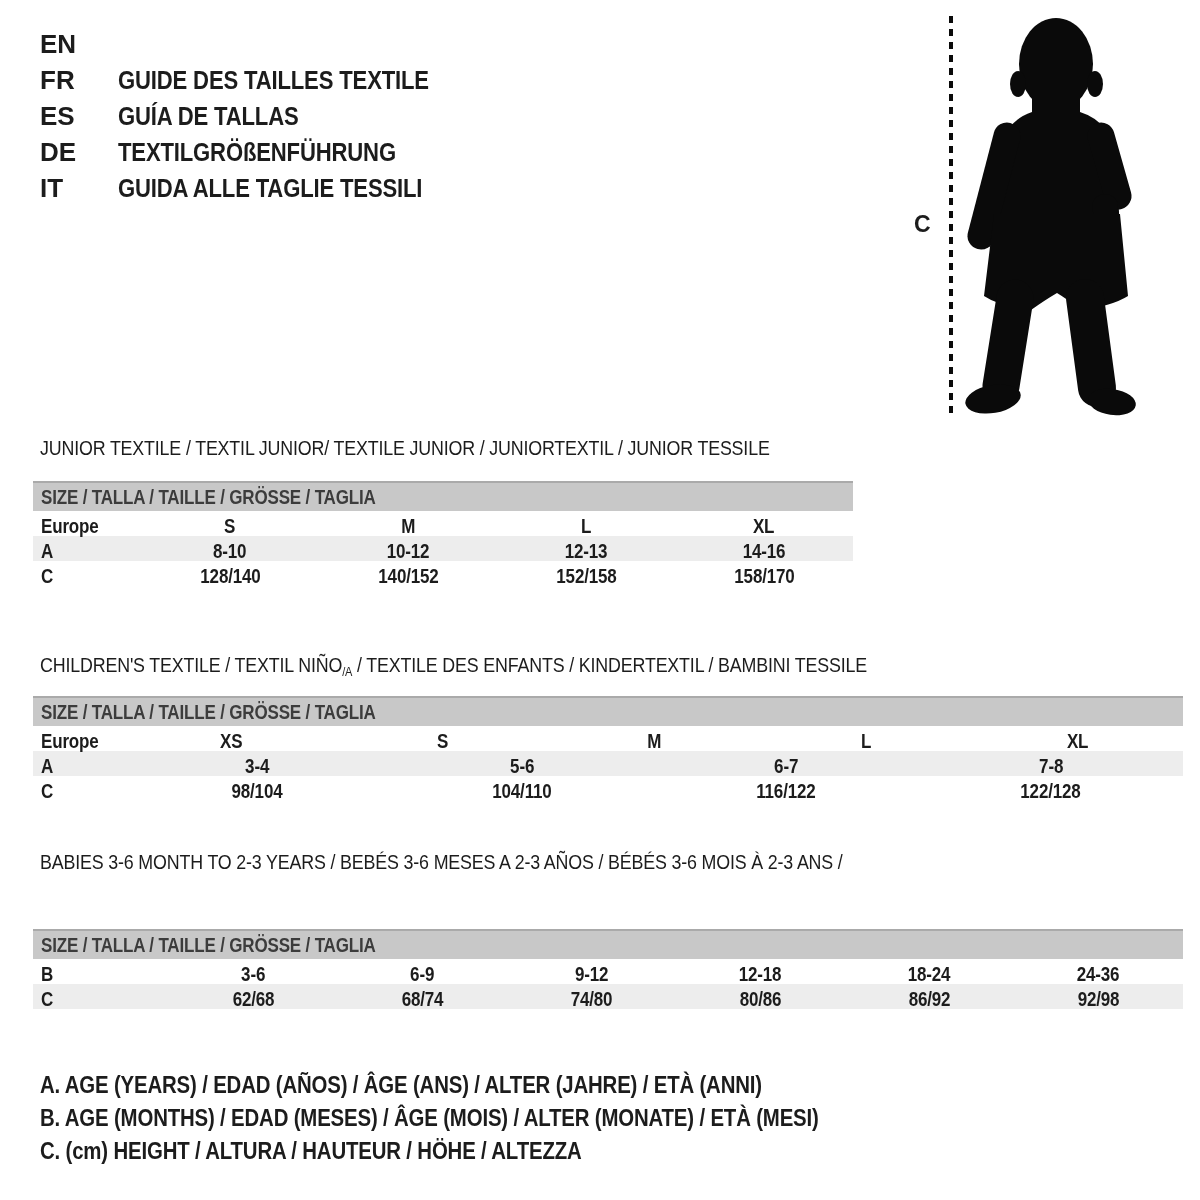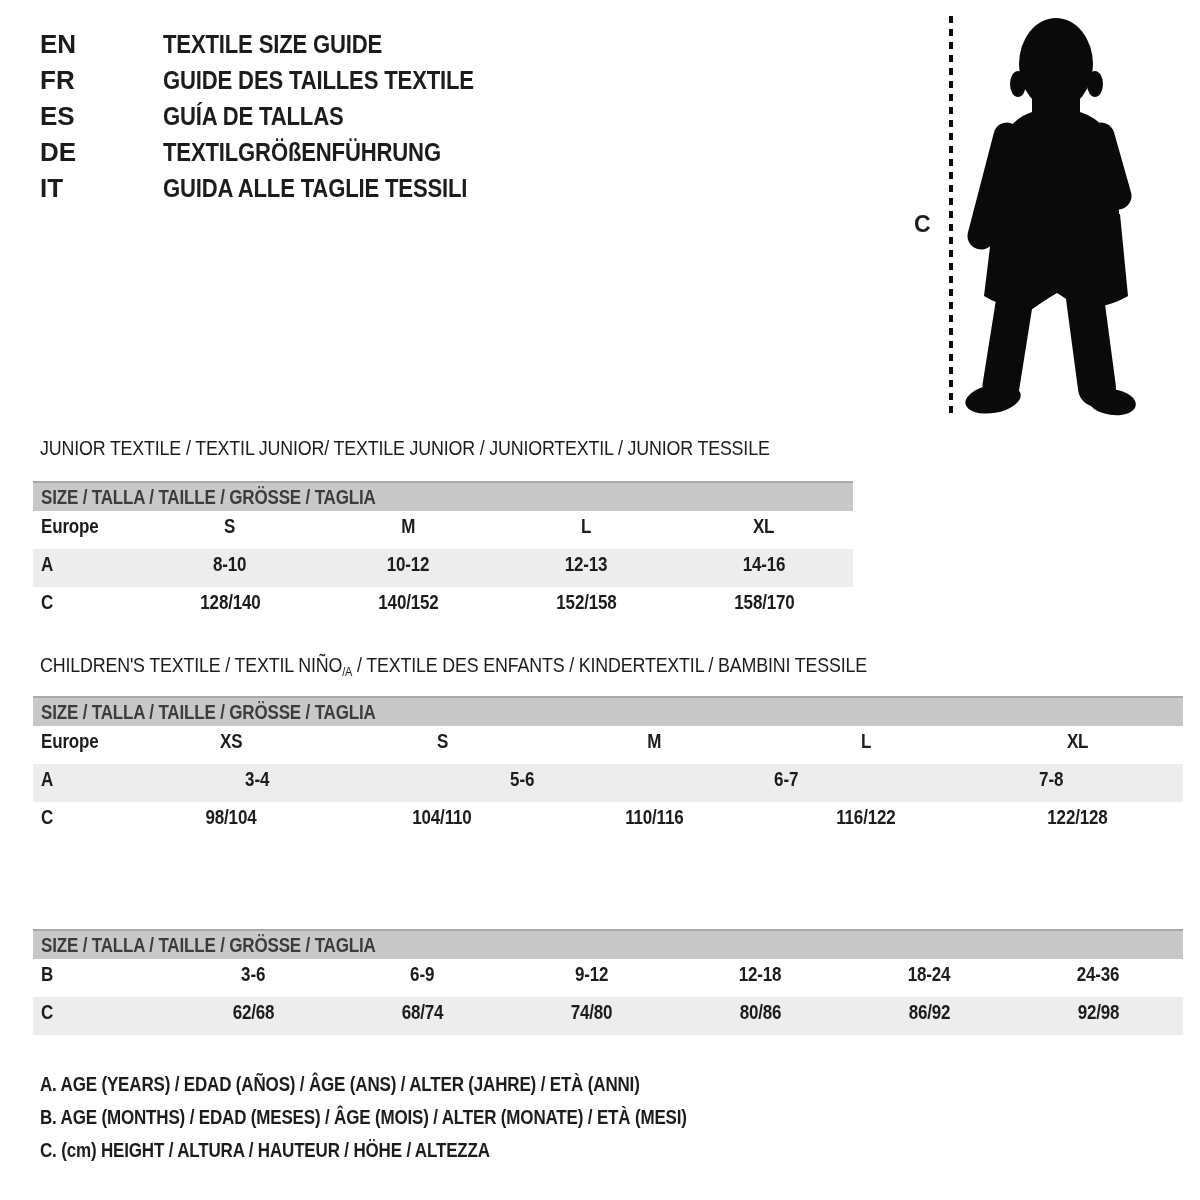--- a/index.html
+++ b/index.html
@@ -6,58 +6,57 @@
   #page{
     position:relative;width:1200px;height:1200px;background:#ffffff;
     font-family:"Liberation Sans",sans-serif;color:#1c1c1c;overflow:hidden;
   }
   
   .cond{display:inline-block;transform:scaleX(.85);transform-origin:50% 50%;white-space:nowrap;letter-spacing:-.2px;}
   .cond.l{transform-origin:0 50%;}
 
   
   .langs{position:absolute;left:40px;top:26px;}
-  .lang-row{display:flex;height:36px;line-height:36px;font-size:26px;font-weight:bold;gap:45px;}
+  .lang-row{display:flex;height:36px;line-height:36px;font-size:26px;font-weight:bold;}
   .lang-code{width:78px;}
 
   
   .figure{position:absolute;left:880px;top:0;width:320px;height:440px;}
   .figure-label{position:absolute;left:914px;top:211px;font-size:23px;font-weight:bold;}
 
   
   .sec-h{position:absolute;left:40px;font-size:21px;font-weight:normal;line-height:30px;}
   .subA{font-size:13px;position:relative;top:4px;}
 
   
   .tbl{position:absolute;font-size:20px;font-weight:bold;}
   .tbl .bar{
     height:30px;line-height:28px;background:#c8c8c8;color:#3c3c3c;
     padding-left:8px;box-sizing:border-box;border-top:2px solid #aaaaaa;
   }
-  .trow{display:flex;height:38px;line-height:31px;}
+  .trow{display:flex;height:25px;line-height:31px;}
   .trow.shaded{background:#ededed;}
   .rlabel{padding-left:8px;box-sizing:border-box;}
   .t1 .rlabel{width:108px;}
   .t2 .rlabel{width:92px;}
   .t3 .rlabel{width:136px;}
   .cell{flex:1;text-align:center;}
 
   
-  .legend{position:absolute;left:40px;top:1068px;font-size:20px;font-weight:bold;}
+  .legend{position:absolute;left:40px;top:1068px;font-size:24px;font-weight:bold;}
   .legend div{height:33px;line-height:33px;}
 </style>
 </head>
 <body>
 
 <div id="page">
 
   <div class="langs">
     <div class="lang-row">
       <span class="lang-code">EN</span>
-      <span class="lang-title"><span class="cond l">TEXTILE SIZE GUIDE</span></span>
     </div>
     <div class="lang-row">
       <span class="lang-code">FR</span>
       <span class="lang-title"><span class="cond l">GUIDE DES TAILLES TEXTILE</span></span>
     </div>
     <div class="lang-row">
       <span class="lang-code">ES</span>
       <span class="lang-title"><span class="cond l">GUÍA DE TALLAS</span></span>
     </div>
     <div class="lang-row">
@@ -135,27 +134,27 @@
       <div class="rlabel"><span class="cond l">A</span></div>
       <div class="cell"><span class="cond">3-4</span></div>
       <div class="cell"><span class="cond">5-6</span></div>
       <div class="cell"><span class="cond">6-7</span></div>
       <div class="cell"><span class="cond">7-8</span></div>
     </div>
     <div class="trow">
       <div class="rlabel"><span class="cond l">C</span></div>
       <div class="cell"><span class="cond">98/104</span></div>
       <div class="cell"><span class="cond">104/110</span></div>
-      <div class="cell"><span class="cond">110/116</span></div>
       <div class="cell"><span class="cond">116/122</span></div>
       <div class="cell"><span class="cond">122/128</span></div>
     </div>
   </div>
 
   <div class="sec-h" style="top:847px;">
+    <div><span class="cond l">BABIES 3-6 MONTH TO 2-3 YEARS / BEBÉS 3-6 MESES A 2-3 AÑOS / BÉBÉS 3-6 MOIS À 2-3 ANS /</span></div>
   </div>
   <div class="tbl t3" style="left:33px;top:929px;width:1150px;">
     <div class="bar"><span class="cond l">SIZE / TALLA / TAILLE / GRÖSSE / TAGLIA</span></div>
     <div class="trow">
       <div class="rlabel"><span class="cond l">B</span></div>
       <div class="cell"><span class="cond">3-6</span></div>
       <div class="cell"><span class="cond">6-9</span></div>
       <div class="cell"><span class="cond">9-12</span></div>
       <div class="cell"><span class="cond">12-18</span></div>
       <div class="cell"><span class="cond">18-24</span></div>

